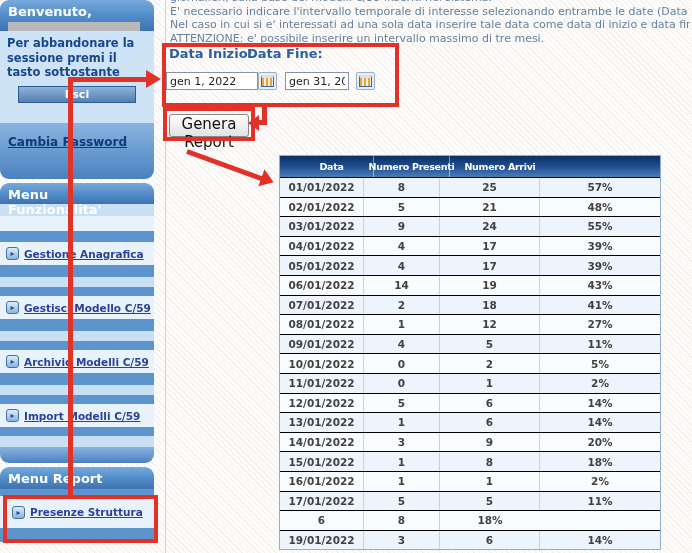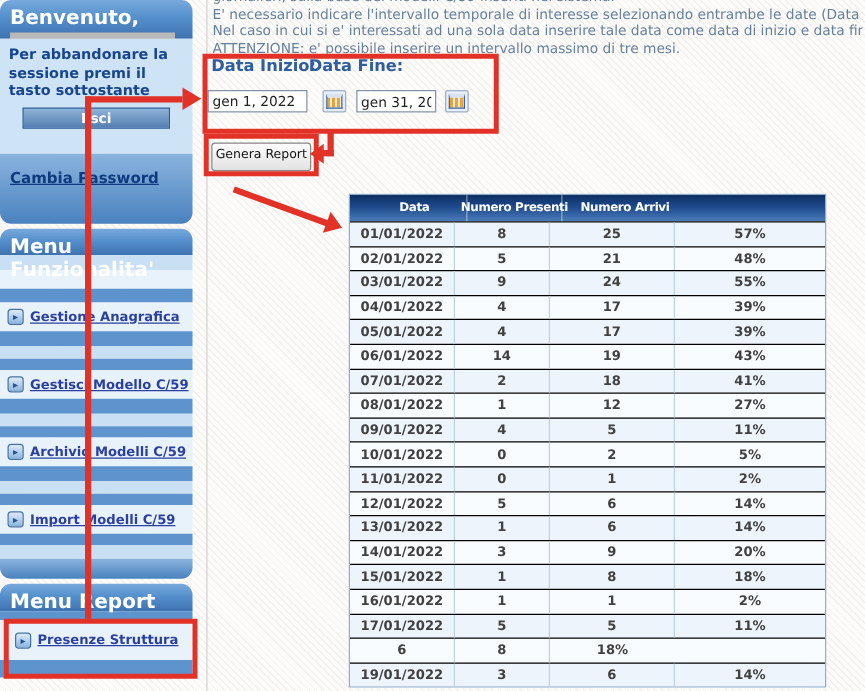--- a/index.html
+++ b/index.html
@@ -6,21 +6,21 @@
   body{
     position:relative;width:692px;height:553px;overflow:hidden;
     font-family:"DejaVu Sans","Liberation Sans",sans-serif;
     background:#fdfcfa;
     background-image:repeating-linear-gradient(45deg, rgba(0,0,0,0) 0 3px, rgba(120,110,100,0.08) 3px 4px);
   }
   
   .panel{position:absolute;left:0;width:154px;box-sizing:border-box;}
   .panel-header{
     background:linear-gradient(180deg,#78a9dc 0%,#5590cc 45%,#3d72b0 100%);
-    border-radius:9px 9px 0 0;color:#fff;font-weight:bold;font-size:16px;
+    border-radius:9px 9px 0 0;color:#fff;font-weight:bold;font-size:13px;
     padding:4px 8px 2px;box-sizing:border-box;
   }
   .panel-footer{background:linear-gradient(180deg,#8ab4df 0%,#4a82bf 100%);border-radius:0 0 9px 9px;}
   .welcome-header{height:31px;}
   .redact{width:132px;height:12px;background:#b9b9b9;margin-top:3px;}
   .welcome-body{height:92px;background:#cfe3f6;padding:5px 7px 0;box-sizing:border-box;
     color:#17468c;font-weight:bold;font-size:11.5px;line-height:14.5px;}
   .esci-btn{display:block;margin:6px auto 0;width:118px;height:17px;box-sizing:border-box;
     background:linear-gradient(180deg,#8fb3d9 0%,#547fb0 100%);border:1px solid #2c5c96;
     color:#fff;font-weight:bold;font-size:11px;line-height:15px;text-align:center;cursor:pointer;}
@@ -41,21 +41,21 @@
   .intro-line{font-size:11px;line-height:13.5px;color:#64809f;white-space:nowrap;}
   .date-label{position:absolute;font-size:13px;font-weight:bold;color:#2f5e9e;}
   .date-input{position:absolute;height:18px;border:1px solid #8593a4;font-family:"DejaVu Sans",sans-serif;
     font-size:11px;padding:0 3px;box-sizing:border-box;background:#fff;color:#222;}
   .cal-btn{position:absolute;width:19px;height:18px;box-sizing:border-box;border:1px solid #9bb0c8;
     background:#e8eef6;padding:2px;border-radius:2px;cursor:pointer;}
   .cal-icon{width:100%;height:100%;box-sizing:border-box;border:1px solid #3a66a8;border-top:3px solid #d9e2ee;
     background:repeating-linear-gradient(90deg,#e8a33c 0 2px,#f8eedd 2px 4px);}
   .gen-btn{position:absolute;left:169px;top:114px;width:78px;height:21px;
     background:linear-gradient(180deg,#fefefe 0%,#e2e2e2 100%);border:1px solid #878787;border-radius:3px;
-    font-family:"DejaVu Sans",sans-serif;font-size:10px;color:#111;text-align:center;line-height:18px;cursor:pointer;}
+    font-family:"DejaVu Sans",sans-serif;font-size:15px;color:#111;text-align:center;line-height:18px;cursor:pointer;}
   
   #report-table{position:absolute;left:279px;top:155px;width:382px;box-sizing:border-box;
     border:1px solid #93aecb;background:#fff;}
   .thead{display:grid;grid-template-columns:84px 76px 100px 120px;height:21px;
     background:linear-gradient(180deg,#0e2f62 0%,#1d4a8b 45%,#4a7cba 100%);padding-left:10px;}
   .th{color:#fff;font-weight:bold;font-size:9.5px;letter-spacing:-0.3px;display:flex;align-items:center;
     justify-content:center;border-right:1px solid rgba(255,255,255,.45);white-space:nowrap;box-sizing:border-box;}
   .th:last-child{border-right:none;}
   .trow{display:grid;grid-template-columns:84px 76px 100px 120px;height:19.6px;border-top:1px solid #000000;box-sizing:border-box;}
   .tcell{display:flex;align-items:center;justify-content:center;font-size:10.5px;font-weight:bold;color:#414141;
@@ -140,21 +140,21 @@
 <div class="intro">
   <div class="intro-line">giornalieri, sulla base dei modelli C/59 inseriti nel sistema.</div>
   <div class="intro-line">E' necessario indicare l'intervallo temporale di interesse selezionando entrambe le date (Data Inizio/Data</div>
   <div class="intro-line">Nel caso in cui si e' interessati ad una sola data inserire tale data come data di inizio e data fine.</div>
   <div class="intro-line">ATTENZIONE: e' possibile inserire un intervallo massimo di tre mesi.</div>
 </div>
 
 <div class="date-label" style="left:169px;top:46px;">Data Inizio:</div>
 <div class="date-label" style="left:247px;top:46px;">Data Fine:</div>
 
-<input class="date-input" style="left: 166px; top: 72px; width: 80px;" value="gen 1, 2022">
+<input class="date-input" style="left: 166px; top: 72px; width: 92px;" value="gen 1, 2022">
 <div class="cal-btn" style="left:258px;top:72px;">
   <div class="cal-icon"></div>
 </div>
 <input class="date-input" style="left: 285px; top: 72px; width: 64px;" value="gen 31, 2022">
 <div class="cal-btn" style="left:356px;top:72px;">
   <div class="cal-icon"></div>
 </div>
 
 <div class="gen-btn">Genera Report</div>
 

